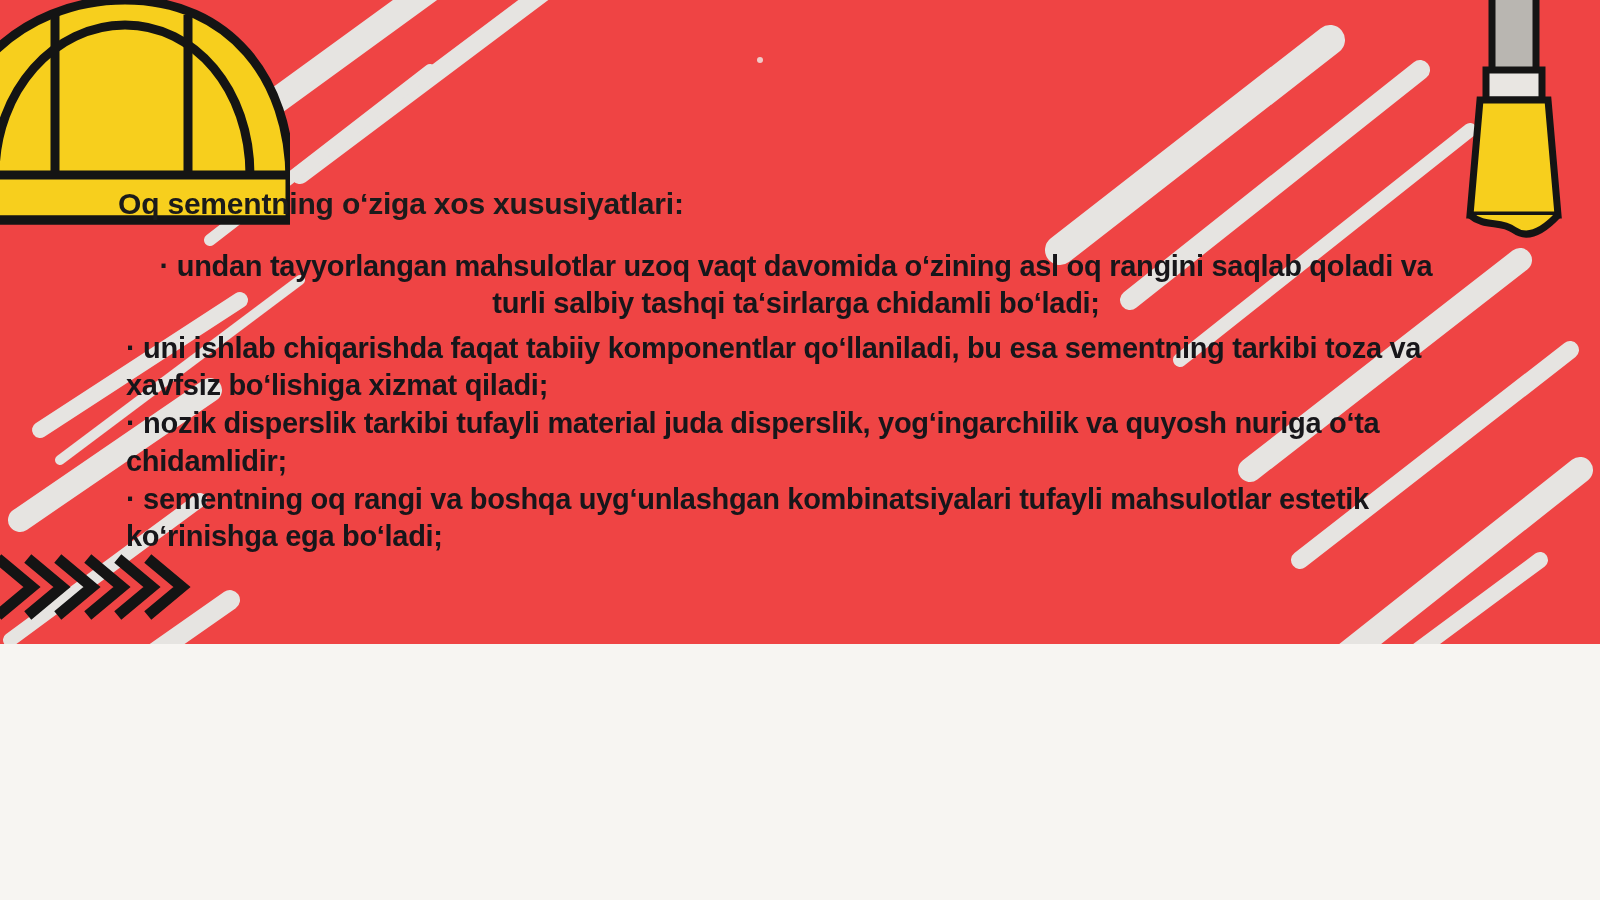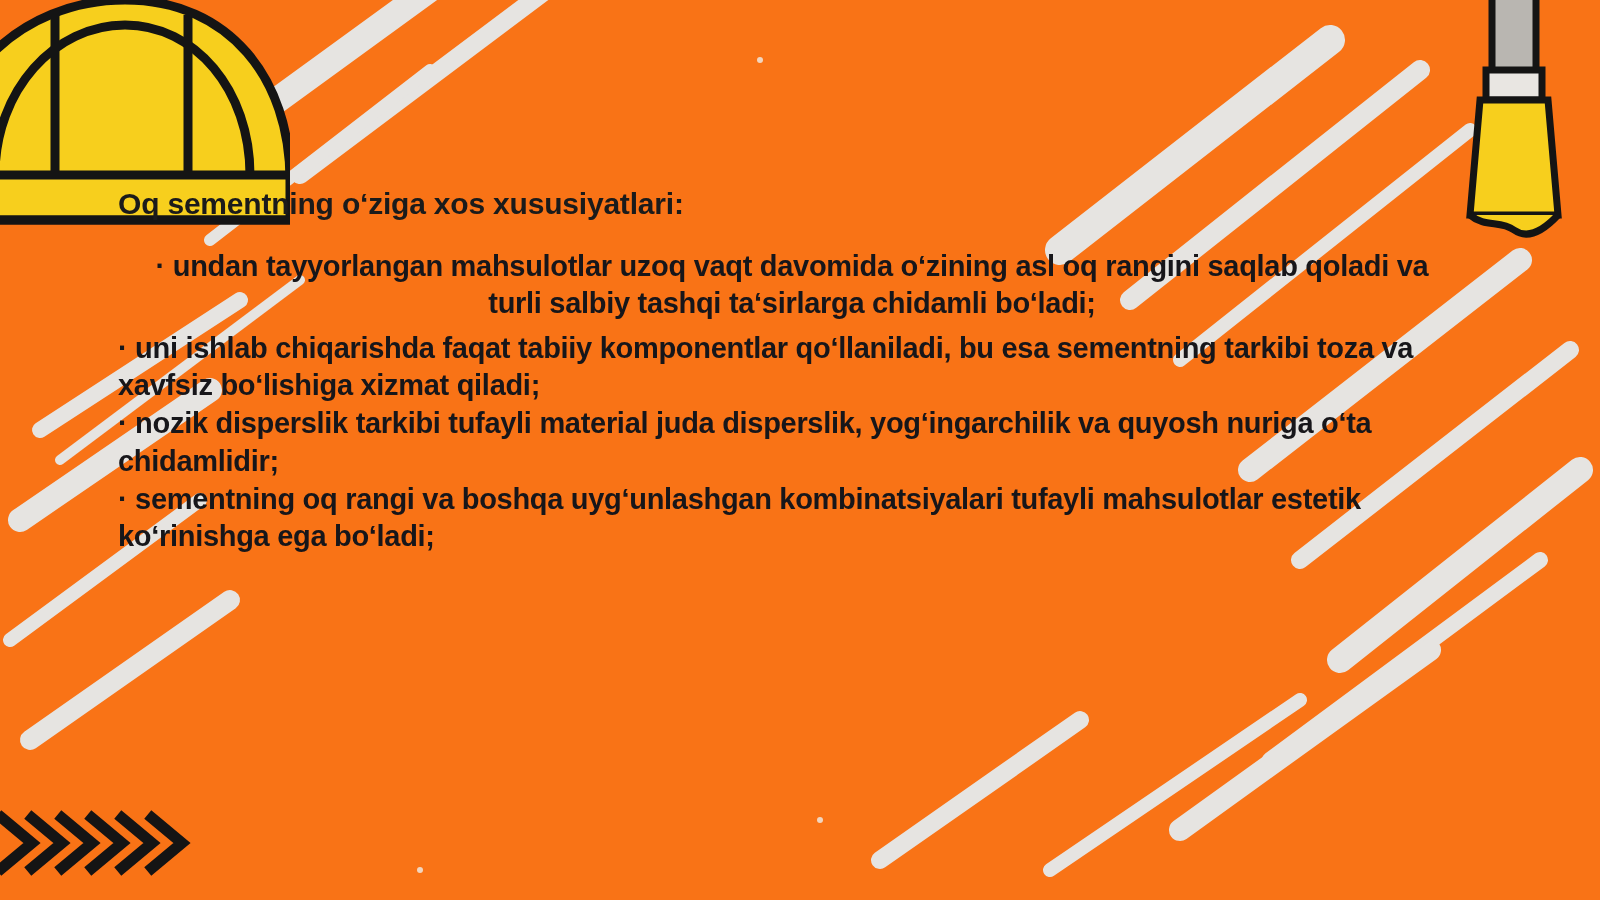--- a/index.html
+++ b/index.html
@@ -10,22 +10,22 @@
     width: 1600px;
     height: 900px;
     overflow: hidden;
     background: #f7f5f2;
     font-family: "Liberation Sans", sans-serif;
   }
 
   .slide {
     position: relative;
     width: 1600px;
-    height: 900px;
-    background: #f97316;
+    height: 644px;
+    background: #ef4444;
     overflow: hidden;
   }
 
   
   .bg-strokes {
     position: absolute;
     inset: 0;
     pointer-events: none;
   }
 
@@ -78,21 +78,21 @@
     padding: 0;
     list-style: none;
   }
 
   .bullet {
     font-size: 29px;
     font-weight: bold;
     color: #17161a;
     line-height: 1.28;
     letter-spacing: -0.3px;
-    margin: 0 0 1px 0;
+    margin: 0 0 1px 8px;
   }
 
   .bullet.first {
     text-align: center;
     margin-bottom: 8px;
     padding: 0 22px 0 10px;
   }
 </style>
 </head>
 <body>

